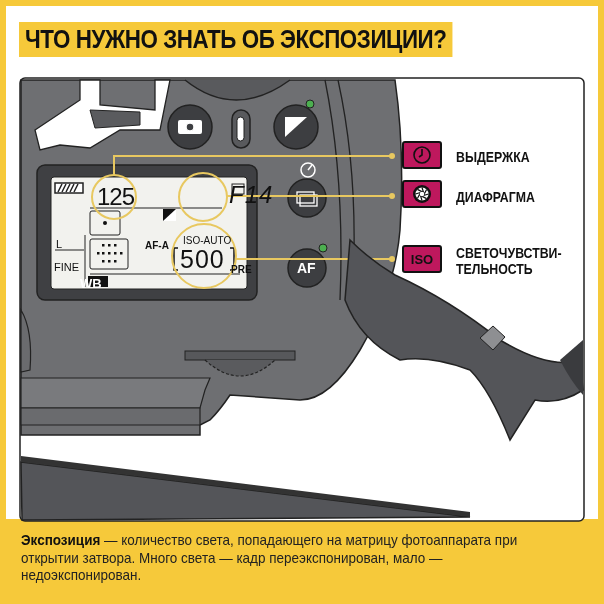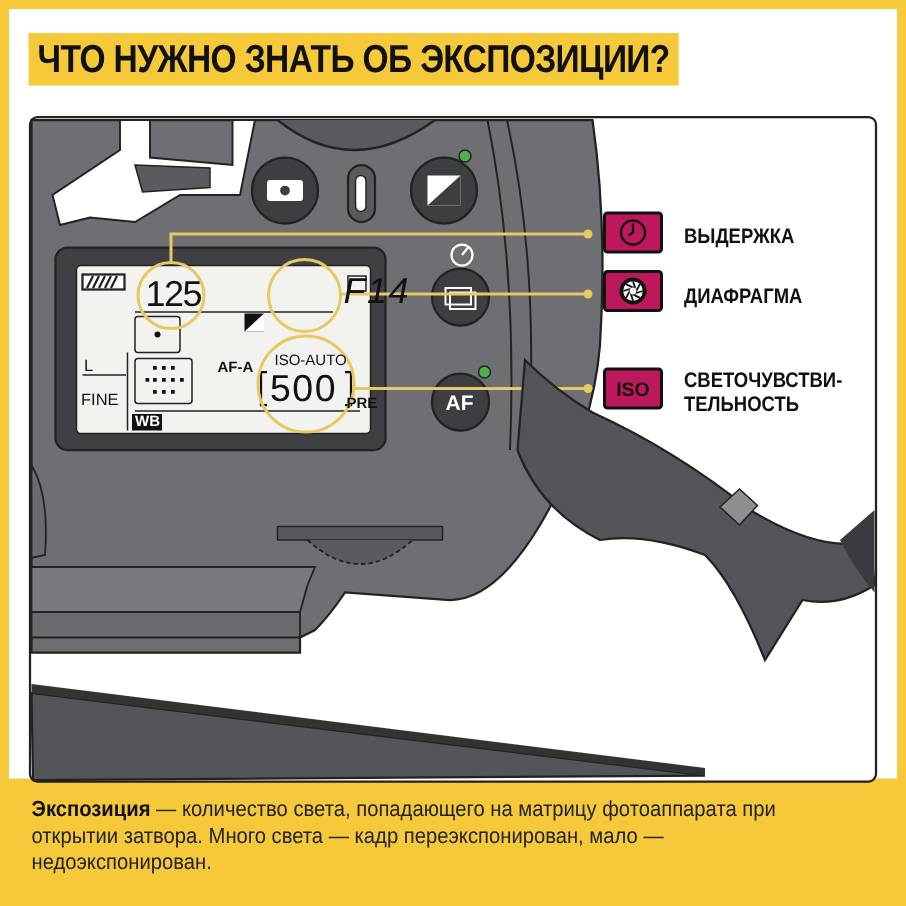--- a/index.html
+++ b/index.html
@@ -127,21 +127,21 @@
   <path d="M583 340 L583 395 Q570 380 560 360 Z" fill="#3a3b3e"></path>
 </svg>
 
 <div class="lcd-text" style="left:97px;top:183px;font-size:24px;letter-spacing:-1px;">125</div>
 <div class="lcd-text" style="left:181px;top:181px;font-size:24px;font-style:italic;letter-spacing:1px;margin-left:48px;">F14</div>
 <div class="lcd-text" style="left:183px;top:235px;font-size:10px;">ISO-AUTO</div>
 <div class="lcd-text" style="left:180px;top:245px;font-size:25px;letter-spacing:1px;">500</div>
 <div class="lcd-text" style="left:131px;top:240px;font-size:10px;font-weight:bold;margin-left:14px;">AF-A</div>
 <div class="lcd-text" style="left:56px;top:238px;font-size:11px;">L</div>
 <div class="lcd-text" style="left:54px;top:261px;font-size:11px;font-weight:normal;">FINE</div>
-<div class="lcd-text" style="left:90px;top:276px;font-size:10px;font-weight:bold;color:#fff;">WB</div>
+<div class="lcd-text" style="left:80px;top:276px;font-size:13px;font-weight:bold;color:#fff;">WB</div>
 <div class="lcd-text" style="left:231px;top:264px;font-size:10px;font-weight:bold;">PRE</div>
 <div class="lcd-text" style="left:297px;top:260px;font-size:14px;font-weight:bold;color:#fff;text-align:center;">AF</div>
 
 <div class="icon-box" style="left:402px;top:141px;">
   <svg width="20" height="20" viewBox="0 0 20 20">
     <circle cx="10" cy="10" r="8" fill="none" stroke="#111" stroke-width="1.6"></circle>
     <polyline points="10,4 10,10 7,12" fill="none" stroke="#111" stroke-width="1.6"></polyline>
   </svg>
 </div>
 <div class="label" style="left:456px;top:149px;">ВЫДЕРЖКА</div>

